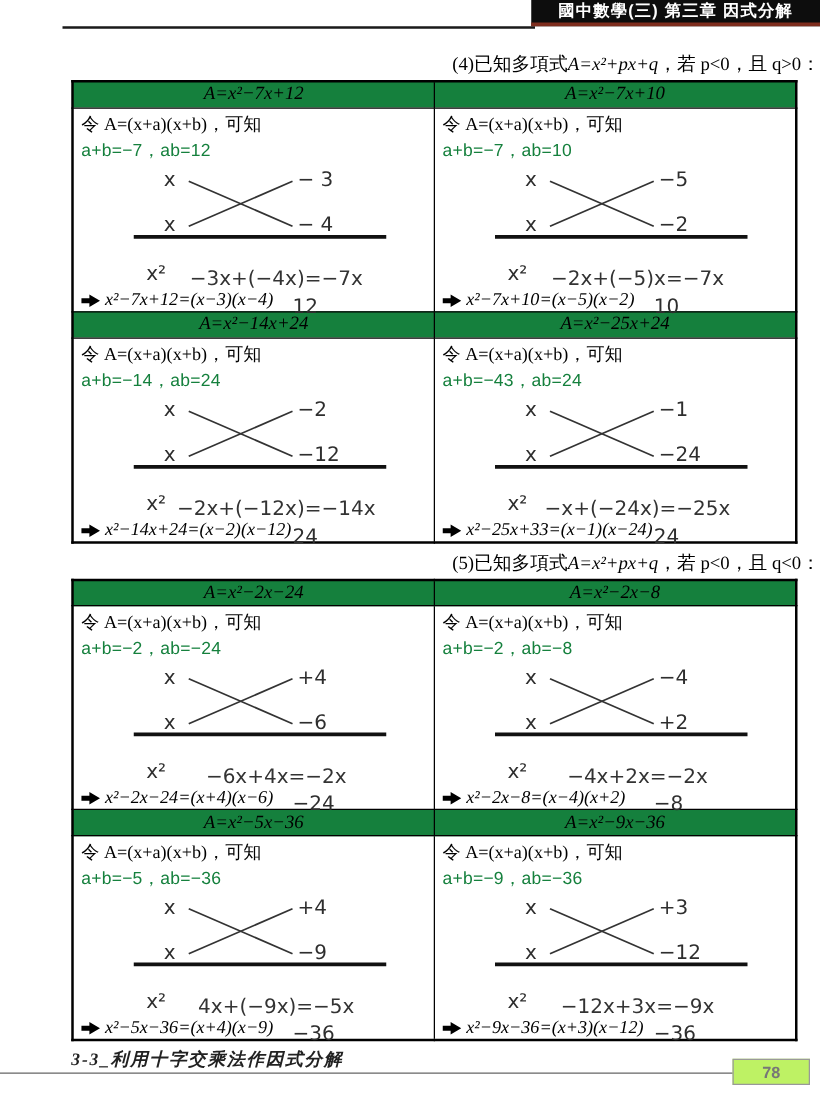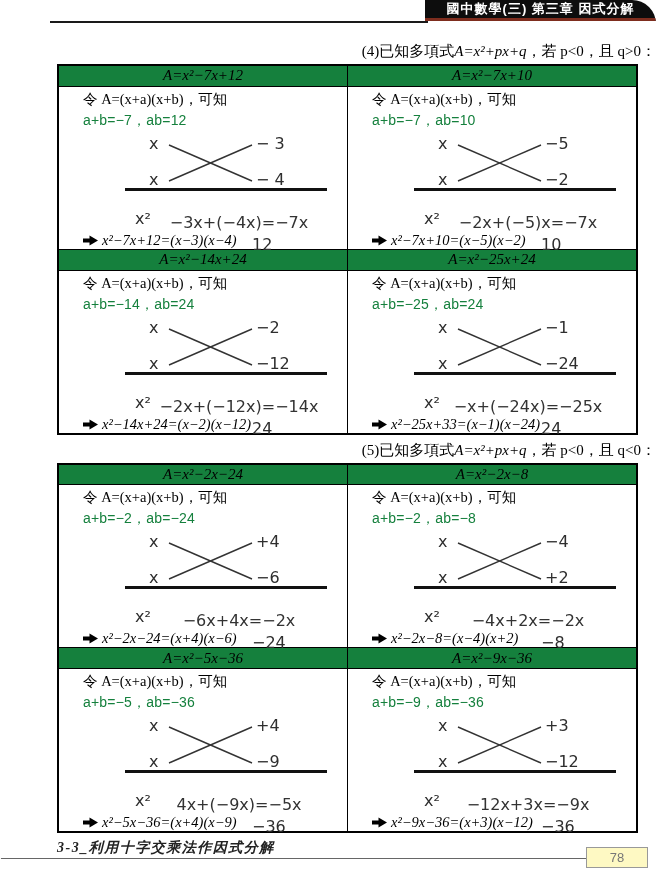--- a/index.html
+++ b/index.html
@@ -1,37 +1,37 @@
 <!DOCTYPE html>
 <html><head>
 <meta charset="utf-8">
 <style>
   * { margin:0; padding:0; box-sizing:border-box; }
   body { background:#fff; }
   .page { position:relative; width:656px; height:876px; background:#fff; overflow:hidden;
-          font-family:"Liberation Sans", sans-serif; color:#111;border-radius:24px; }
+          font-family:"Liberation Sans", sans-serif; color:#111; }
 
   
   .top-rule { position:absolute; top:21px; left:50px; width:378px; height:2px; background:#1a1a1a; }
   .chapter-bar { position:absolute; top:0; left:425px; width:231px; height:21px;
                  background:#0d0d0d; border-bottom:3px solid #7e2d1e; color:#fff;
                  font-weight:bold; font-size:13px; display:flex; align-items:center; justify-content:center;
                  letter-spacing:1px; }
 
   .content { position:absolute; top:36px; left:0; width:656px; }
 
   .sec-heading { margin:6px 0 3px 78px; font-family:"Liberation Serif", serif; font-size:15px; color:#000;text-align:right; }
   .sec-heading .math { font-style:italic; }
 
   table.ex-table { margin-left:57px; width:581px; table-layout:fixed;
                    border-collapse:collapse; border:2px solid #000; }
   table.ex-table th { height:21px; background:#15803d; border:1px solid #000;
                       font-family:"Liberation Serif", serif; font-style:italic; font-weight:normal;
                       font-size:15px; text-align:center; color:#000; }
-  table.ex-table td { height:162px; border:1px solid #000; vertical-align:top; padding:3px 6px 0 24px; }
+  table.ex-table td { height:162px; border:1px solid #000; vertical-align:top; padding:3px 6px 0 6px; }
 
   .let-line { font-family:"Liberation Serif", serif; font-size:14.5px; height:22px; color:#000; }
   .ab-line  { font-size:14px; height:22px; color:#15803d; letter-spacing:.2px; }
 
   .diagram { position:relative; width:230px; height:94px; margin:1px 0 0 36px;
              font-family:"DejaVu Sans", sans-serif; color:#2e2e2e; }
   .diagram svg.cross-lines { position:absolute; left:0; top:0; }
   .diagram span { position:absolute; font-size:16px; line-height:1; white-space:pre; }
   .d-tl { left:30px; top:1px; }
   .d-bl { left:30px; top:37px; }
@@ -43,22 +43,22 @@
 
   .result-line { margin-top:3px; display:flex; align-items:center; gap:4px; }
   .result-math { font-family:"Liberation Serif", serif; font-style:italic; font-size:14.5px; color:#000; }
   .arrow-svg { flex:0 0 auto; }
 
   
   .footer-rule  { position:absolute; left:0; top:858px; width:588px; height:1px; background:#666; }
   .footer-title { position:absolute; left:57px; top:839px; font-family:"Liberation Serif", serif;
                   font-weight:bold; font-style:italic; font-size:14px; letter-spacing:1.5px; color:#222; }
   .page-box { position:absolute; left:586px; top:847px; width:62px; height:21px;
-              border:1px solid #999; background:#fef9c3; display:flex; align-items:center;
-              justify-content:center; font-size:13px; color:#777; }
+              border:1px solid #999; background:#bef264; display:flex; align-items:center;
+              justify-content:center; font-size:13px; color:#777;font-weight:bold; }
 </style>
 </head>
 <body>
 
 <div class="page">
 
   <div class="top-rule"></div>
   <div class="chapter-bar">
     <span>國中數學(三) 第三章 因式分解</span>
   </div>
@@ -149,21 +149,21 @@
           </div>
           <div class="result-line">
             <svg class="arrow-svg" width="15" height="11" viewBox="0 0 15 11">
                   <path d="M0 3.5 h6.5 V0.5 L15 5.5 6.5 10.5 V7.5 H0 z" fill="#000"></path>
                 </svg>
             <span class="result-math">x²−14x+24=(x−2)(x−12)</span>
           </div>
         </td>
         <td>
           <div class="let-line">令 A=(x+a)(x+b)，可知</div>
-          <div class="ab-line">a+b=−25，ab=24</div>
+          <div class="ab-line">a+b=−43，ab=24</div>
           <div class="diagram">
             <svg class="cross-lines" width="230" height="94" viewBox="0 0 230 94">
               <line x1="50" y1="10" x2="133" y2="46" stroke="#333" stroke-width="1.4"></line>
               <line x1="50" y1="46" x2="133" y2="10" stroke="#333" stroke-width="1.4"></line>
               <rect x="6" y="53" width="202" height="3" fill="#111"></rect>
             </svg>
             <span class="d-tl">x</span>
             <span class="d-bl">x</span>
             <span class="d-tr">−1</span>
             <span class="d-br">−24</span>

